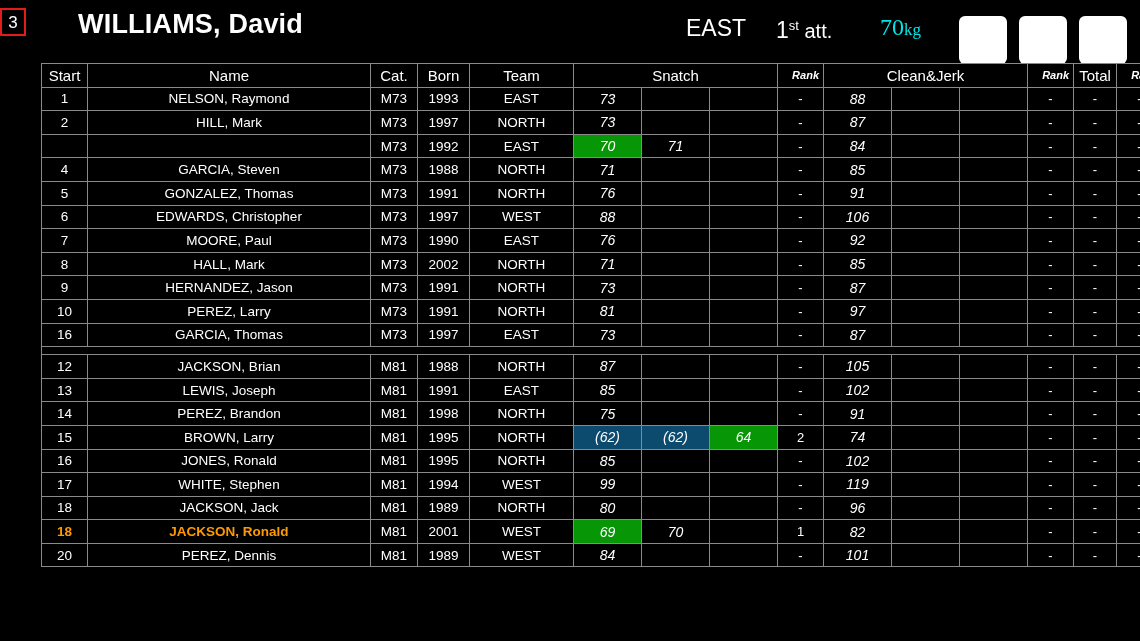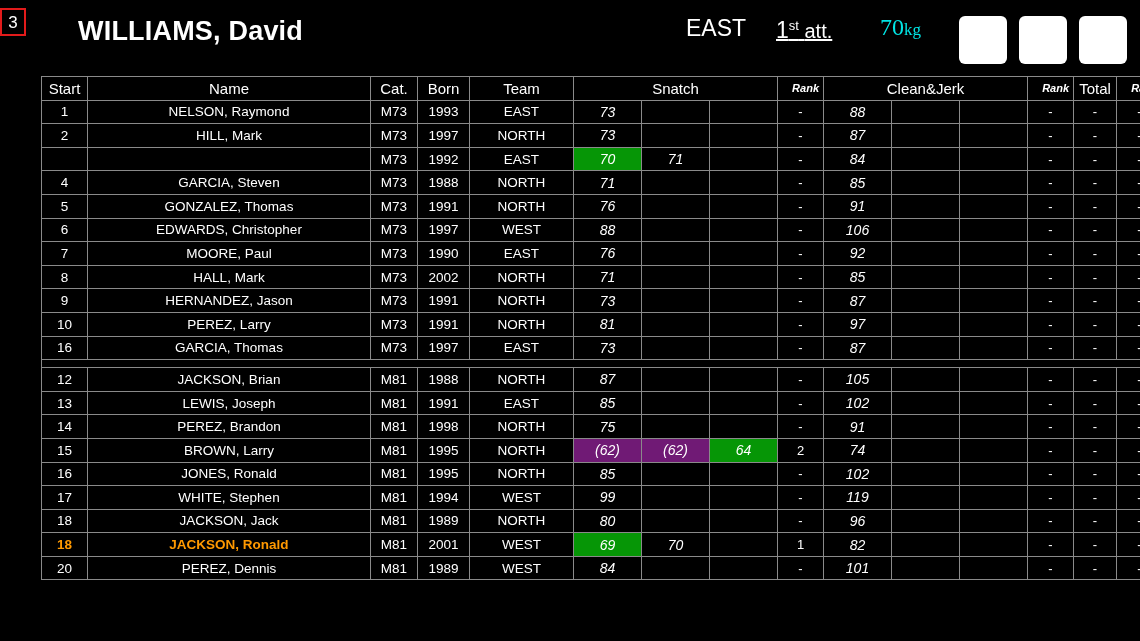--- a/index.html
+++ b/index.html
@@ -18,54 +18,54 @@
     padding: 0 13px;
   }
   .lot-box {
     position: absolute; left: 0px; top: 8px;
     width: 26px; height: 28px;
     border: 2px solid #e21b1b;
     display: flex; align-items: center; justify-content: center;
     font-size: 17px; line-height: 1; color: #fff;
   }
   .athlete-name {
-    position: absolute; left: 78px; top: 16px;
+    position: absolute; left: 78px; top: 9px;
     font-size: 27px; font-weight: bold; letter-spacing: .2px;
     white-space: nowrap;
   }
   .subtitle {
     position: absolute; left: 9px; top: 44px;
     font-size: 19px; color: #fff; white-space: nowrap;
   }
   .team-tag {
     position: absolute; left: 686px; top: 15px;
     font-size: 23px; white-space: nowrap;
   }
   .att-label {
     position: absolute; left: 776px; top: 17px;
-    font-size: 20px; white-space: nowrap; text-decoration: underline;
+    font-size: 20px; white-space: nowrap;
   }
   .att-label .ord-num { font-size: 23px; }
   .att-label sup { font-size: 13px; vertical-align: super; }
   .weight-val {
     position: absolute; left: 880px; top: 14px;
     font-size: 24px; color: #00e5e5; white-space: nowrap; font-family: Liberation Serif, serif;
   }
   .weight-val .unit { font-size: 17px; }
   .lights {
     position: absolute; left: 959px; top: 16px;
     display: flex; gap: 12px;
   }
   .light {
     width: 48px; height: 48px;
     background: #ffffff; border-radius: 6px;
   }
 
   
-  .table-wrap { position: absolute; left: 13px; top: 76px; width: 1114px; padding-left: 28px; }
+  .table-wrap { position: absolute; left: 13px; top: 63px; width: 1114px; padding-left: 28px; }
   table.board {
     width: 1114px;
     border-collapse: collapse;
     table-layout: fixed;
     font-size: 13.5px;
   }
   table.board td, table.board th {
     border: 1px solid #8a8a8a;
     height: 23.6px;
     padding: 0 4px;
@@ -83,21 +83,21 @@
   td.c-att, td.c-cj {
     font-style: italic; font-weight: bold; font-size: 14px;
   }
   td.c-rank { font-size: 13px; }
   td.c-tot  { font-size: 13px; }
 
   tr.sep td { border-top: none; border-bottom: none; height: 8px; background: #000; }
 
   
   .good  { background: #069606; color: #fff; font-style: normal; font-weight: bold; }
-  .fail  { background: #701a75; color: #fff; font-style: normal; font-weight: bold; }
+  .fail  { background: #0c4a6e; color: #fff; font-style: normal; font-weight: bold; }
   .next-yellow { color: #f2f20d; font-style: italic; font-weight: bold; }
   .next-orange { color: #ff9900; font-style: italic; font-weight: bold; }
   tr.lifter-hl td.c-start,
   tr.lifter-hl td.c-name { color: #ff9900; font-weight: bold; }
 </style>
 </head>
 <body>
 
 <div id="app">
 

